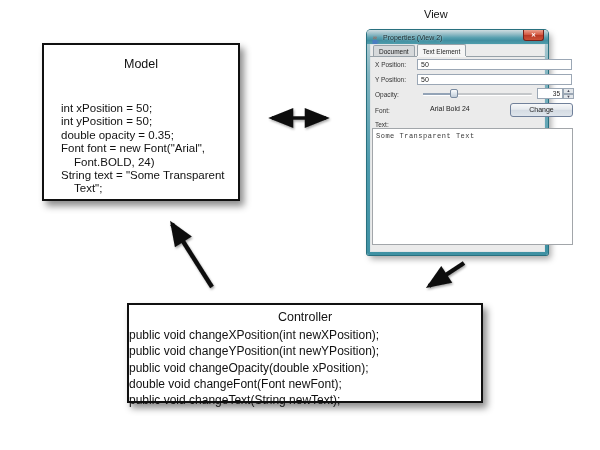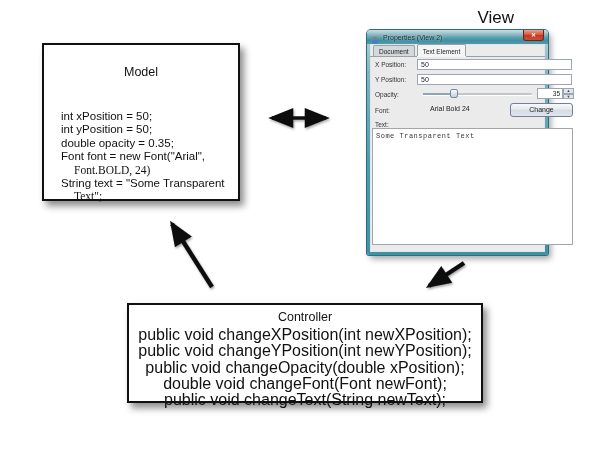--- a/index.html
+++ b/index.html
@@ -5,27 +5,27 @@
   html,body{margin:0;padding:0;background:#fff;}
   body{width:600px;height:450px;position:relative;overflow:hidden;
        font-family:"Liberation Sans",sans-serif;color:#111;}
   .canvas{position:absolute;inset:0;}
 
   
   .box{position:absolute;background:#fff;border:2px solid #101010;
        box-shadow:4px 5px 7px rgba(0,0,0,.45);box-sizing:border-box;}
   .model-box{left:42px;top:43px;width:198px;height:158px;}
   .controller-box{left:127px;top:303px;width:356px;height:100px;}
-  .box-title{text-align:center;font-size:12.5px;padding-top:20px;}
+  .box-title{text-align:center;font-size:12.5px;padding-top:12px;}
   .controller-box .box-title{padding-top:5px;}
   .code{margin-top:31px;padding-left:17px;font-size:11.5px;line-height:13.4px;}
-  .code-line.indent{padding-left:13px;font-family:Liberation Serif, serif;}
-  .methods{margin-top:3px;text-align:center;font-size:16px;line-height:16.3px;}
-  .view-caption{position:absolute;left:424px;top:8px;width:90px;text-align:right;
-                font-size:17px;}
+  .code-line.indent{padding-left:13px;}
+  .methods{margin-top:3px;font-size:12px;line-height:16.3px;}
+  .view-caption{position:absolute;left:424px;top:8px;width:90px;text-align:left;
+                font-size:11px;}
 
   
   .vista-window{position:absolute;left:367px;top:30px;width:181px;height:225px;
       box-sizing:border-box;border-radius:4px 4px 2px 2px;
       background:linear-gradient(180deg,#bdd2d8 0%,#7fb3bf 20%,#4c9aac 60%,#3f91a3 100%);
       box-shadow:0 0 0 1px #28707f,3px 4px 6px rgba(0,0,0,.35);}
   .titlebar{position:absolute;left:0;top:0;right:0;height:14px;border-radius:4px 4px 0 0;
       background:linear-gradient(180deg,#cfdde1 0%,#93bcc6 30%,#58a0b0 55%,#418fa1 75%,#4e9cab 100%);
       display:flex;align-items:center;}
   .java-icon{width:9px;height:10px;margin-left:4px;display:inline-block;}

